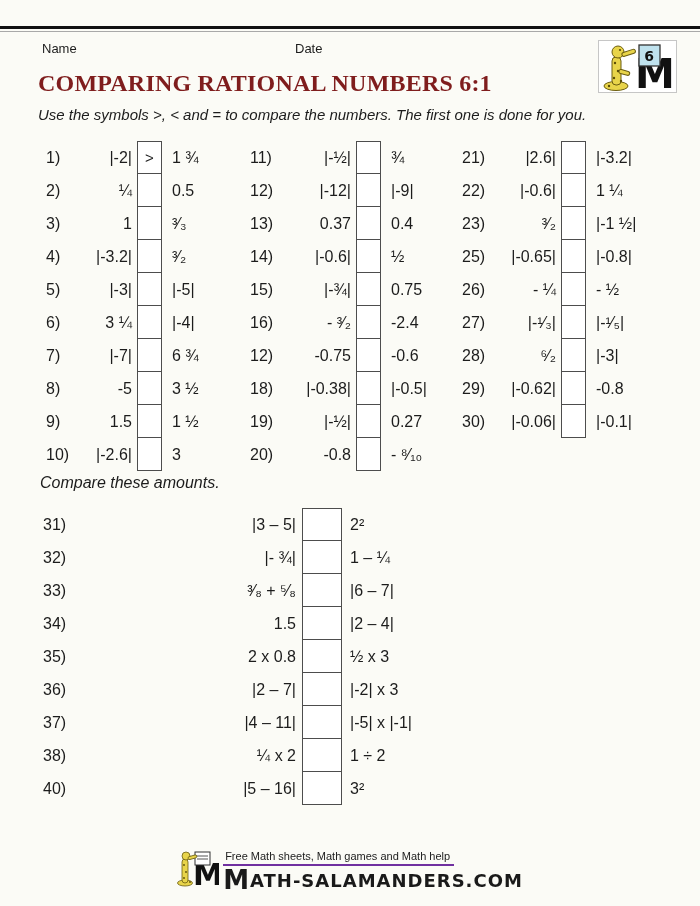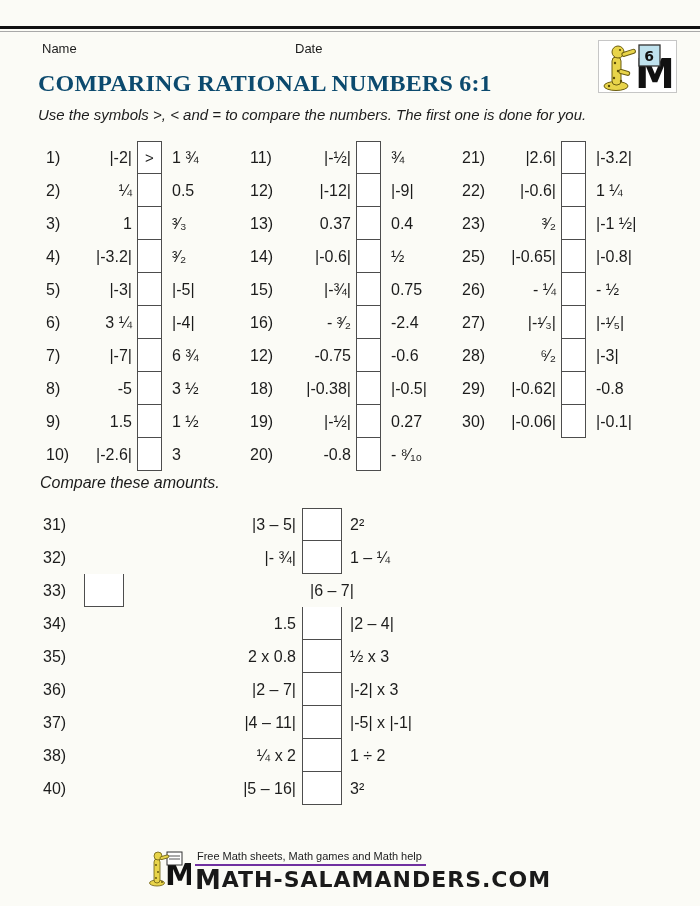--- a/index.html
+++ b/index.html
@@ -51,21 +51,21 @@
   .g4 .pright{ padding-left:8px; }
 
   .footer { position:absolute; left:0; top:849px; width:700px;
             display:flex; justify-content:center; align-items:flex-start; gap:4px; }
   .footer-text { display:flex; flex-direction:column; align-items:flex-start; }
   .tagline { font-size:11px; font-weight:normal; padding:1px 4px 2px 2px;
              border-bottom:2px solid #7030a0; }
   .site { font-family:"DejaVu Sans", sans-serif; font-weight:bold; color:#1a1a1a;
           letter-spacing:1px; line-height:1; margin-top:1px; }
   .site .big-m  { font-size:26px; vertical-align:-2px; }
-  .site .rest   { font-size:22px; }
+  .site .rest   { font-size:18px; }
 </style>
 </head>
 <body>
 
 <div class="page">
 
   <div class="topline"></div>
   <div class="topline2"></div>
 
   <span class="name-label">Name</span>
@@ -90,21 +90,21 @@
         <circle cx="16" cy="22" r="1.2"></circle>
           <circle cx="19" cy="30" r="1.2"></circle>
         <circle cx="15" cy="37" r="1.2"></circle>
           <circle cx="22" cy="40" r="1.2"></circle>
         <circle cx="10" cy="45" r="1.2"></circle>
           <circle cx="21" cy="9" r="1.1"></circle>
       </g>
     </svg>
   </div>
 
-  <h1 class="title" style="color: #0c4a6e; text-align: right;">COMPARING RATIONAL NUMBERS 6:1</h1>
+  <h1 class="title" style="color: #7f1d1d; text-align: right;">COMPARING RATIONAL NUMBERS 6:1</h1>
   <p class="instruction">Use the symbols &gt;, &lt; and = to compare the numbers. The first one is done for you.</p>
 
   <div class="section1">
     <div class="col col1" id="col0">
         <div class="prow g1">
           <span class="pnum">1)</span>
           <span class="pleft">|-2|</span>
           <span class="pbox w25 first">&gt;</span>
           <span class="pright">1 ¾</span>
         </div>
@@ -292,20 +292,21 @@
         <span class="pright">2²</span>
       </div>
       <div class="prow g4">
         <span class="pnum">32)</span>
         <span class="pleft">|- ¾|</span>
         <span class="pbox w40"></span>
         <span class="pright">1 – ¼</span>
       </div>
       <div class="prow g4">
         <span class="pnum">33)</span>
+        <span class="pleft">³⁄₈ + ⁵⁄₈</span>
         <span class="pbox w40"></span>
         <span class="pright">|6 – 7|</span>
       </div>
       <div class="prow g4">
         <span class="pnum">34)</span>
         <span class="pleft">1.5</span>
         <span class="pbox w40"></span>
         <span class="pright">|2 – 4|</span>
       </div>
       <div class="prow g4">

